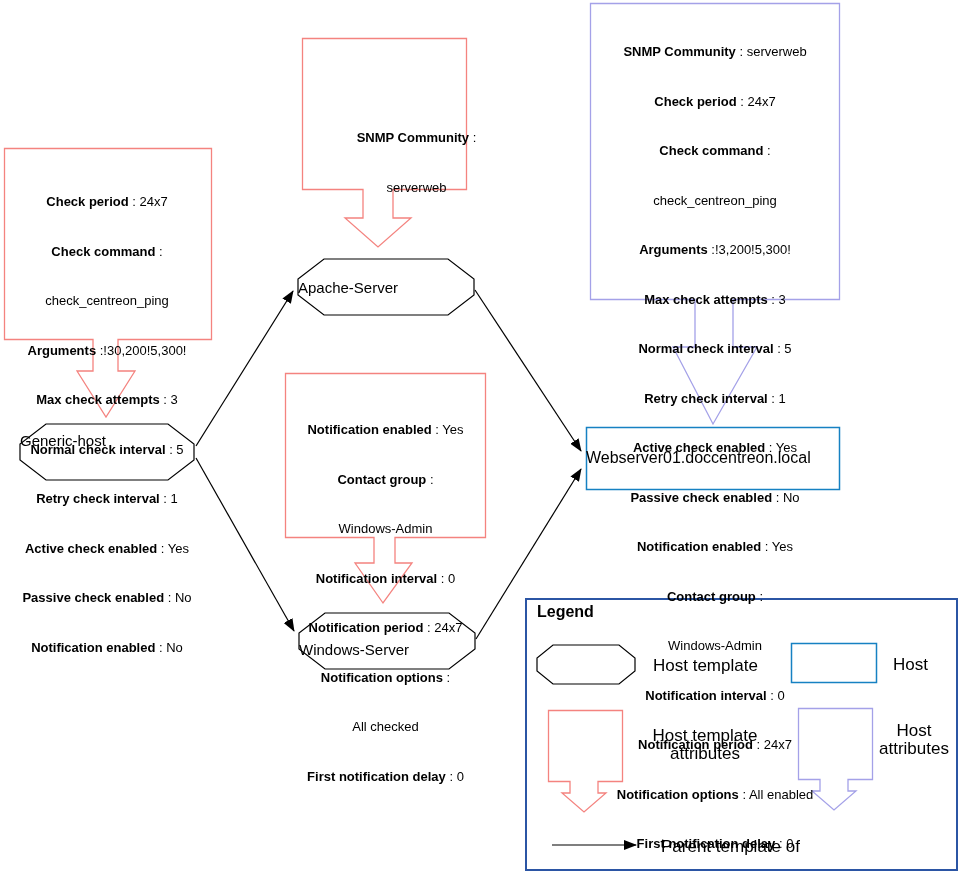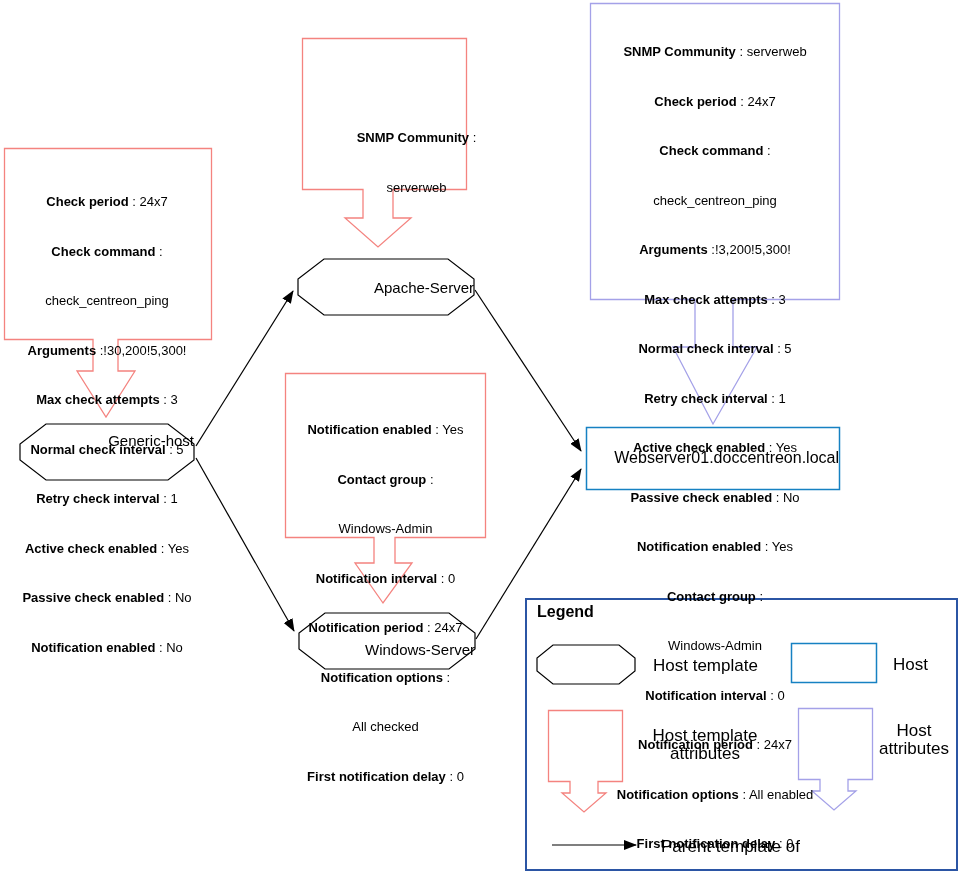--- a/index.html
+++ b/index.html
@@ -8,21 +8,21 @@
     font-family:"Liberation Sans","DejaVu Sans",sans-serif;color:#000;
     overflow:hidden;
   }
   .layer{position:absolute;left:0;top:0;width:961px;height:874px;}
   .attrs{
     position:absolute;text-align:center;font-size:13px;line-height:16.5px;
     white-space:pre-wrap;
   }
   .attrs b{font-weight:bold;}
   .node{
-    position:absolute;display:flex;align-items:center;justify-content:flex-end;
+    position:absolute;display:flex;align-items:center;justify-content:flex-start;
     font-size:15px;
   }
   .node.host{font-size:16px;}
   .legend-title{position:absolute;font-weight:bold;font-size:16px;}
   .legend-label{position:absolute;font-size:17px;}
   .legend-label.center{text-align:center;line-height:18px;}
 </style>
 </head>
 <body>
 

